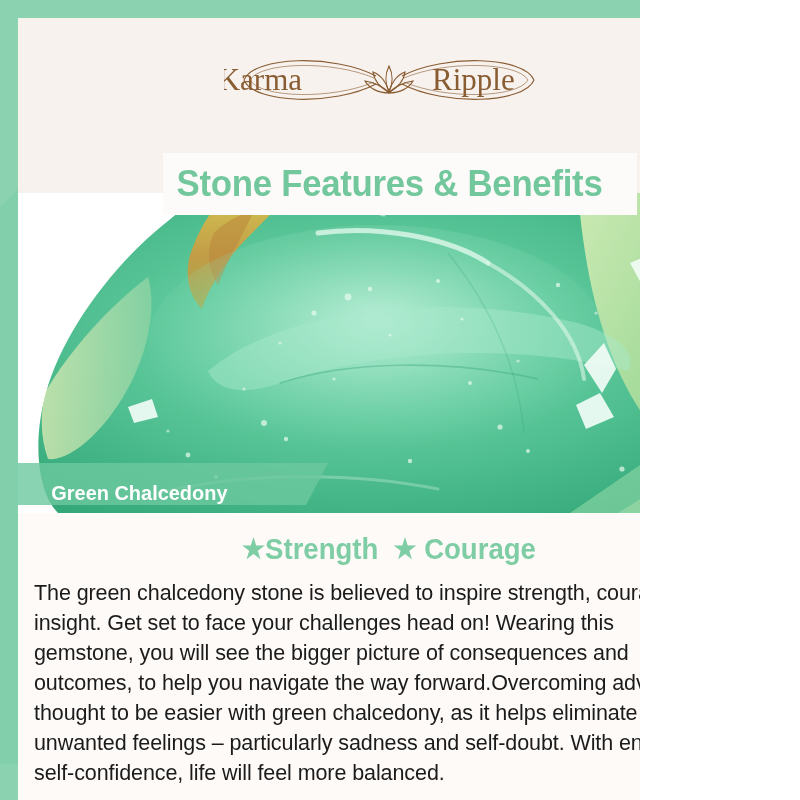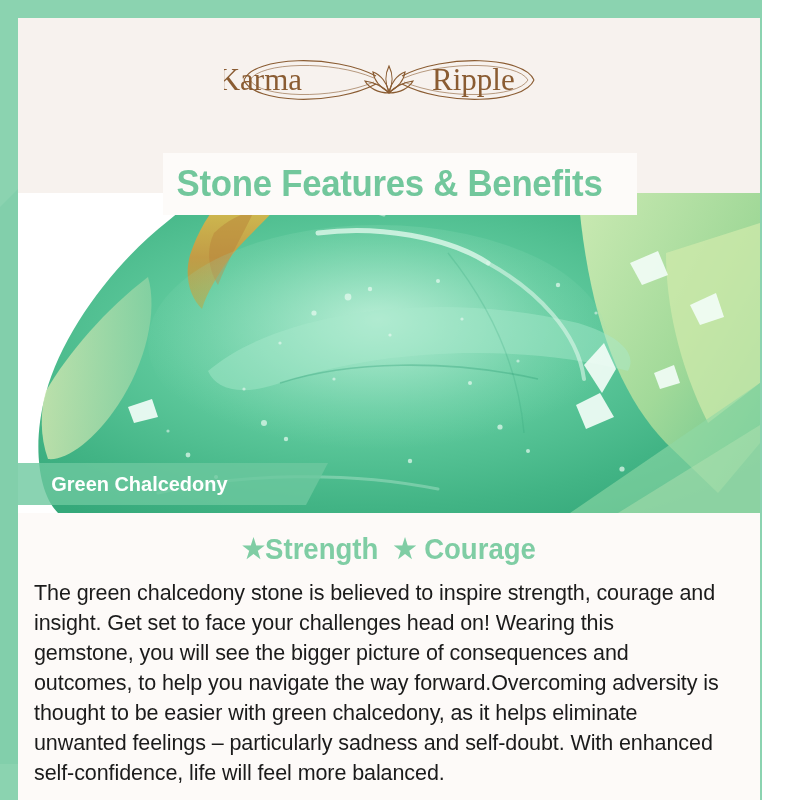--- a/index.html
+++ b/index.html
@@ -9,21 +9,21 @@
   }
   body {
     width: 800px;
     height: 800px;
     font-family: "Liberation Sans", sans-serif;
     overflow: hidden;
   }
 
   #poster {
     position: relative;
-    width: 762px;
+    width: 640px;
     height: 800px;
     background: #8bd3b0;   
     overflow: hidden;
   }
 
   
   .frame-right {
     position: absolute;
     top: 0; right: 0;
     width: 40px; height: 800px;
@@ -115,21 +115,21 @@
   
   .stone-banner {
     position: absolute;
     left: 0;
     top: 445px;
     width: 310px;
     height: 42px;
     background: rgba(109, 200, 159, 0.80);
     clip-path: polygon(0 0, 100% 0, calc(100% - 22px) 100%, 0 100%);
     display: flex;
-    align-items: center;
+    align-items: flex-end;
     z-index: 7;
   }
   .stone-banner-label {
     padding-left: 35px;
     color: #ffffff;
     font-family: "Liberation Sans Narrow", "Liberation Sans", sans-serif;
     font-weight: bold;
     font-size: 21px;
     transform: scaleX(0.95);
     transform-origin: left center;

